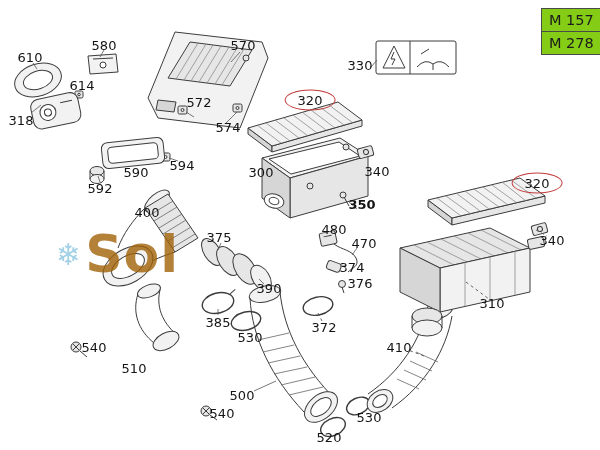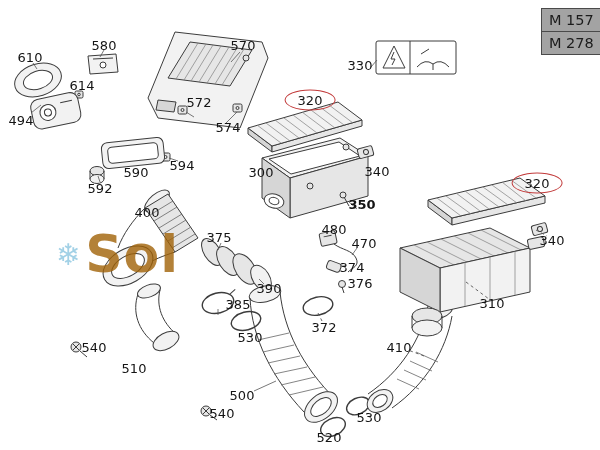--- a/index.html
+++ b/index.html
@@ -9,21 +9,21 @@
   .watermark{position:absolute;left:56px;top:224px;z-index:2;opacity:.8;
              color:#9ecfe6;display:flex;align-items:center;pointer-events:none;}
   .wm-flake{font-size:30px;margin-right:4px;color:#8cc6e0;}
   .wm-text{font-size:52px;font-weight:600;letter-spacing:1px;color:#a16207;
            font-family:"DejaVu Sans",sans-serif;}
   .label-layer{position:absolute;left:0;top:0;width:600px;height:450px;z-index:3;}
   .part-label{position:absolute;transform:translate(-50%,-50%);font-size:13px;
               color:#141414;white-space:nowrap;line-height:1;}
   .part-label.circled{border:1.6px solid #c23b3b;border-radius:50%;padding:3px 12px;}
   .engine-box{position:absolute;top:8px;right:0;width:58px;z-index:4;
-              border:1.4px solid #4a4a4a;border-right:none;background:#a3a3a3;
+              border:1.4px solid #4a4a4a;border-right:none;background:#84cc16;
               font-size:14.5px;color:#1c1c1c;}
   .engine-row{padding:3px 0 3px 7px;}
   .engine-row:first-child{border-bottom:1.4px solid #4a4a4a;}
   
   .fw{fill:#ffffff;stroke:#3c3c3c;stroke-width:1;}
   .f1{fill:#f2f2f2;stroke:#3c3c3c;stroke-width:1;}
   .f2{fill:#e6e6e6;stroke:#3c3c3c;stroke-width:1;}
   .f3{fill:#d6d6d6;stroke:#3c3c3c;stroke-width:1;}
   .ln{fill:none;stroke:#3c3c3c;stroke-width:1;}
   .ring{fill:none;stroke:#3c3c3c;stroke-width:1.4;}
@@ -332,39 +332,39 @@
   <div class="watermark">
     <span class="wm-flake">❄</span>
     <span class="wm-text">Sol</span>
   </div>
 
   <div class="label-layer" id="label-layer">
       <div class="part-label" style="left: 30px; top: 57px;">610</div>
       <div class="part-label" style="left: 104px; top: 45px;">580</div>
       <div class="part-label" style="left: 243px; top: 45px;">570</div>
       <div class="part-label" style="left: 82px; top: 85px;">614</div>
-      <div class="part-label" style="left: 21px; top: 120px;">494</div>
+      <div class="part-label" style="left: 21px; top: 120px;">318</div>
       <div class="part-label" style="left: 199px; top: 102px;">572</div>
       <div class="part-label" style="left: 228px; top: 127px;">574</div>
       <div class="part-label" style="left: 182px; top: 165px;">594</div>
       <div class="part-label" style="left: 136px; top: 172px;">590</div>
       <div class="part-label" style="left: 100px; top: 188px;">592</div>
       <div class="part-label" style="left: 360px; top: 65px;">330</div>
       <div class="part-label circled" style="left: 310px; top: 100px;">320</div>
       <div class="part-label" style="left: 261px; top: 172px;">300</div>
       <div class="part-label" style="left: 377px; top: 171px;">340</div>
       <div class="part-label" style="left: 362px; top: 204px; font-weight: bold;">350</div>
       <div class="part-label" style="left: 334px; top: 229px;">480</div>
       <div class="part-label" style="left: 364px; top: 243px;">470</div>
       <div class="part-label" style="left: 352px; top: 267px;">374</div>
       <div class="part-label" style="left: 360px; top: 283px;">376</div>
       <div class="part-label" style="left: 147px; top: 212px;">400</div>
       <div class="part-label" style="left: 219px; top: 237px;">375</div>
       <div class="part-label" style="left: 269px; top: 288px;">390</div>
-      <div class="part-label" style="left: 218px; top: 304px; margin-left: 20px;">385</div>
+      <div class="part-label" style="left: 218px; top: 322px;">385</div>
       <div class="part-label" style="left: 250px; top: 337px;">530</div>
       <div class="part-label" style="left: 94px; top: 347px;">540</div>
       <div class="part-label" style="left: 134px; top: 368px;">510</div>
       <div class="part-label" style="left: 242px; top: 395px;">500</div>
       <div class="part-label" style="left: 324px; top: 327px;">372</div>
       <div class="part-label" style="left: 492px; top: 303px;">310</div>
       <div class="part-label" style="left: 399px; top: 347px; text-align: center;">410</div>
       <div class="part-label" style="left: 369px; top: 417px;">530</div>
       <div class="part-label" style="left: 329px; top: 437px;">520</div>
       <div class="part-label" style="left: 222px; top: 413px;">540</div>

